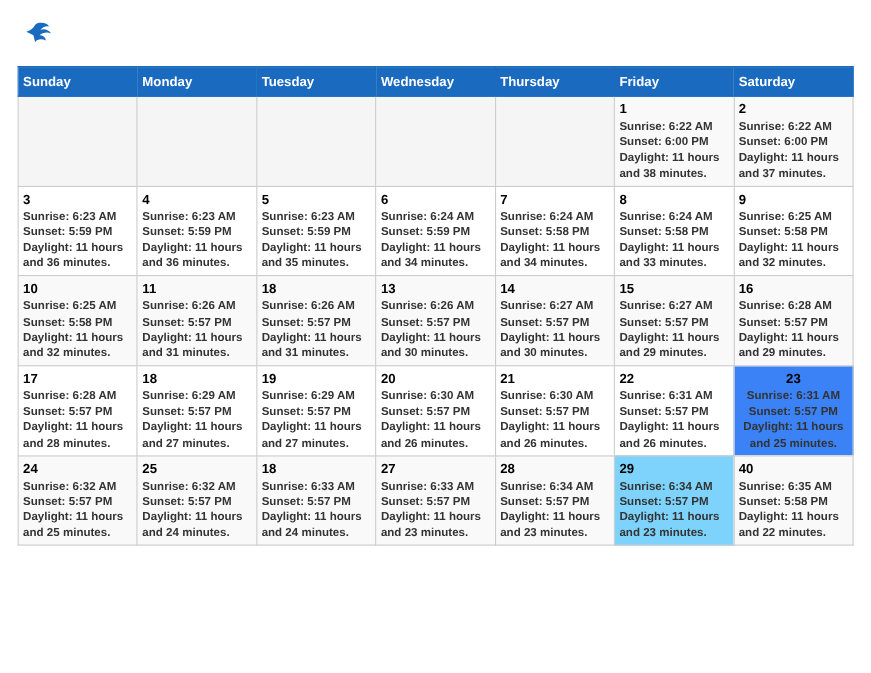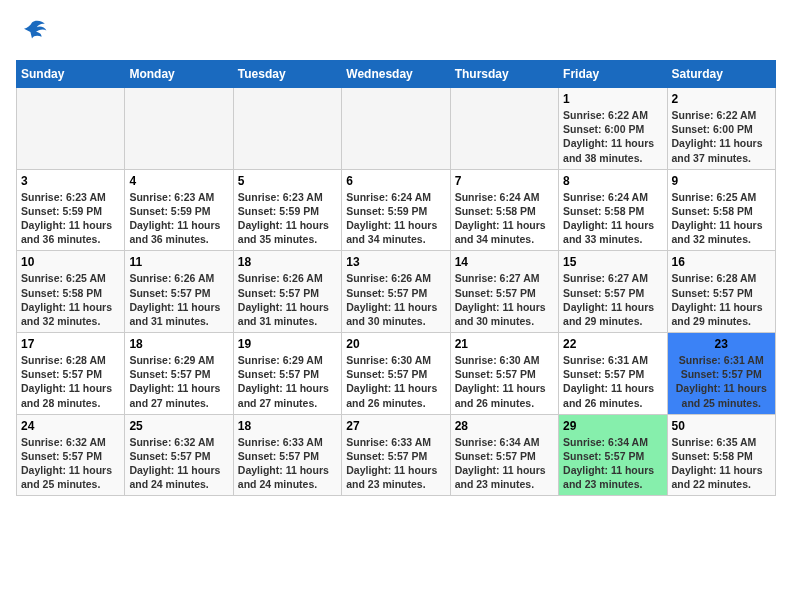--- a/index.html
+++ b/index.html
@@ -315,29 +315,29 @@
 Daylight: 11 hours
 and 23 minutes.</div>
         </td>
         <td style="background: rgb(249, 249, 249);">
           <span class="day-num">28</span>
           <div class="day-info" style="white-space: pre-line;">Sunrise: 6:34 AM
 Sunset: 5:57 PM
 Daylight: 11 hours
 and 23 minutes.</div>
         </td>
-        <td style="background: #86efac;">
+        <td style="background: #7dd3fc;">
           <span class="day-num">29</span>
           <div class="day-info" style="white-space: pre-line;">Sunrise: 6:34 AM
 Sunset: 5:57 PM
 Daylight: 11 hours
 and 23 minutes.</div>
         </td>
         <td style="background: rgb(249, 249, 249);">
-          <span class="day-num">50</span>
+          <span class="day-num">40</span>
           <div class="day-info" style="white-space: pre-line;">Sunrise: 6:35 AM
 Sunset: 5:58 PM
 Daylight: 11 hours
 and 22 minutes.</div>
         </td>
       </tr>
     </tbody>
 </table>
 
 </body></html>

